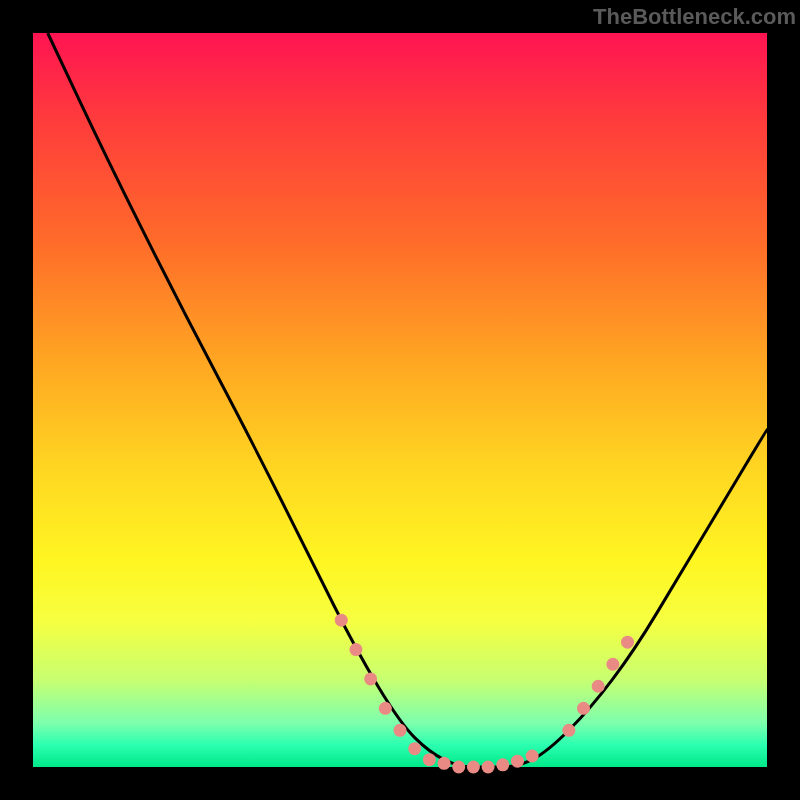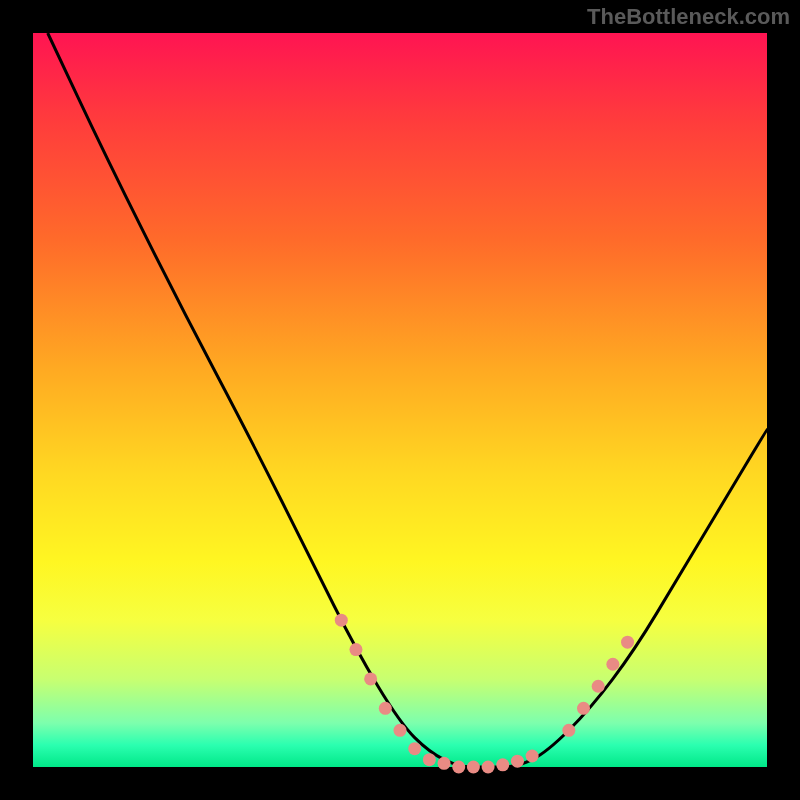--- a/index.html
+++ b/index.html
@@ -13,21 +13,21 @@
   }
   .container {
     position: relative;
     width: 800px;
     height: 800px;
     background: #000;
   }
   .watermark {
     position: absolute;
     top: 4px;
-    right: 10px;
+    right: 4px;
     color: #5a5a5a;
     font-size: 22px;
     font-weight: bold;
     z-index: 10;
   }
   .plot-area {
     position: absolute;
     left: 33px;
     top: 33px;
     width: 734px;

